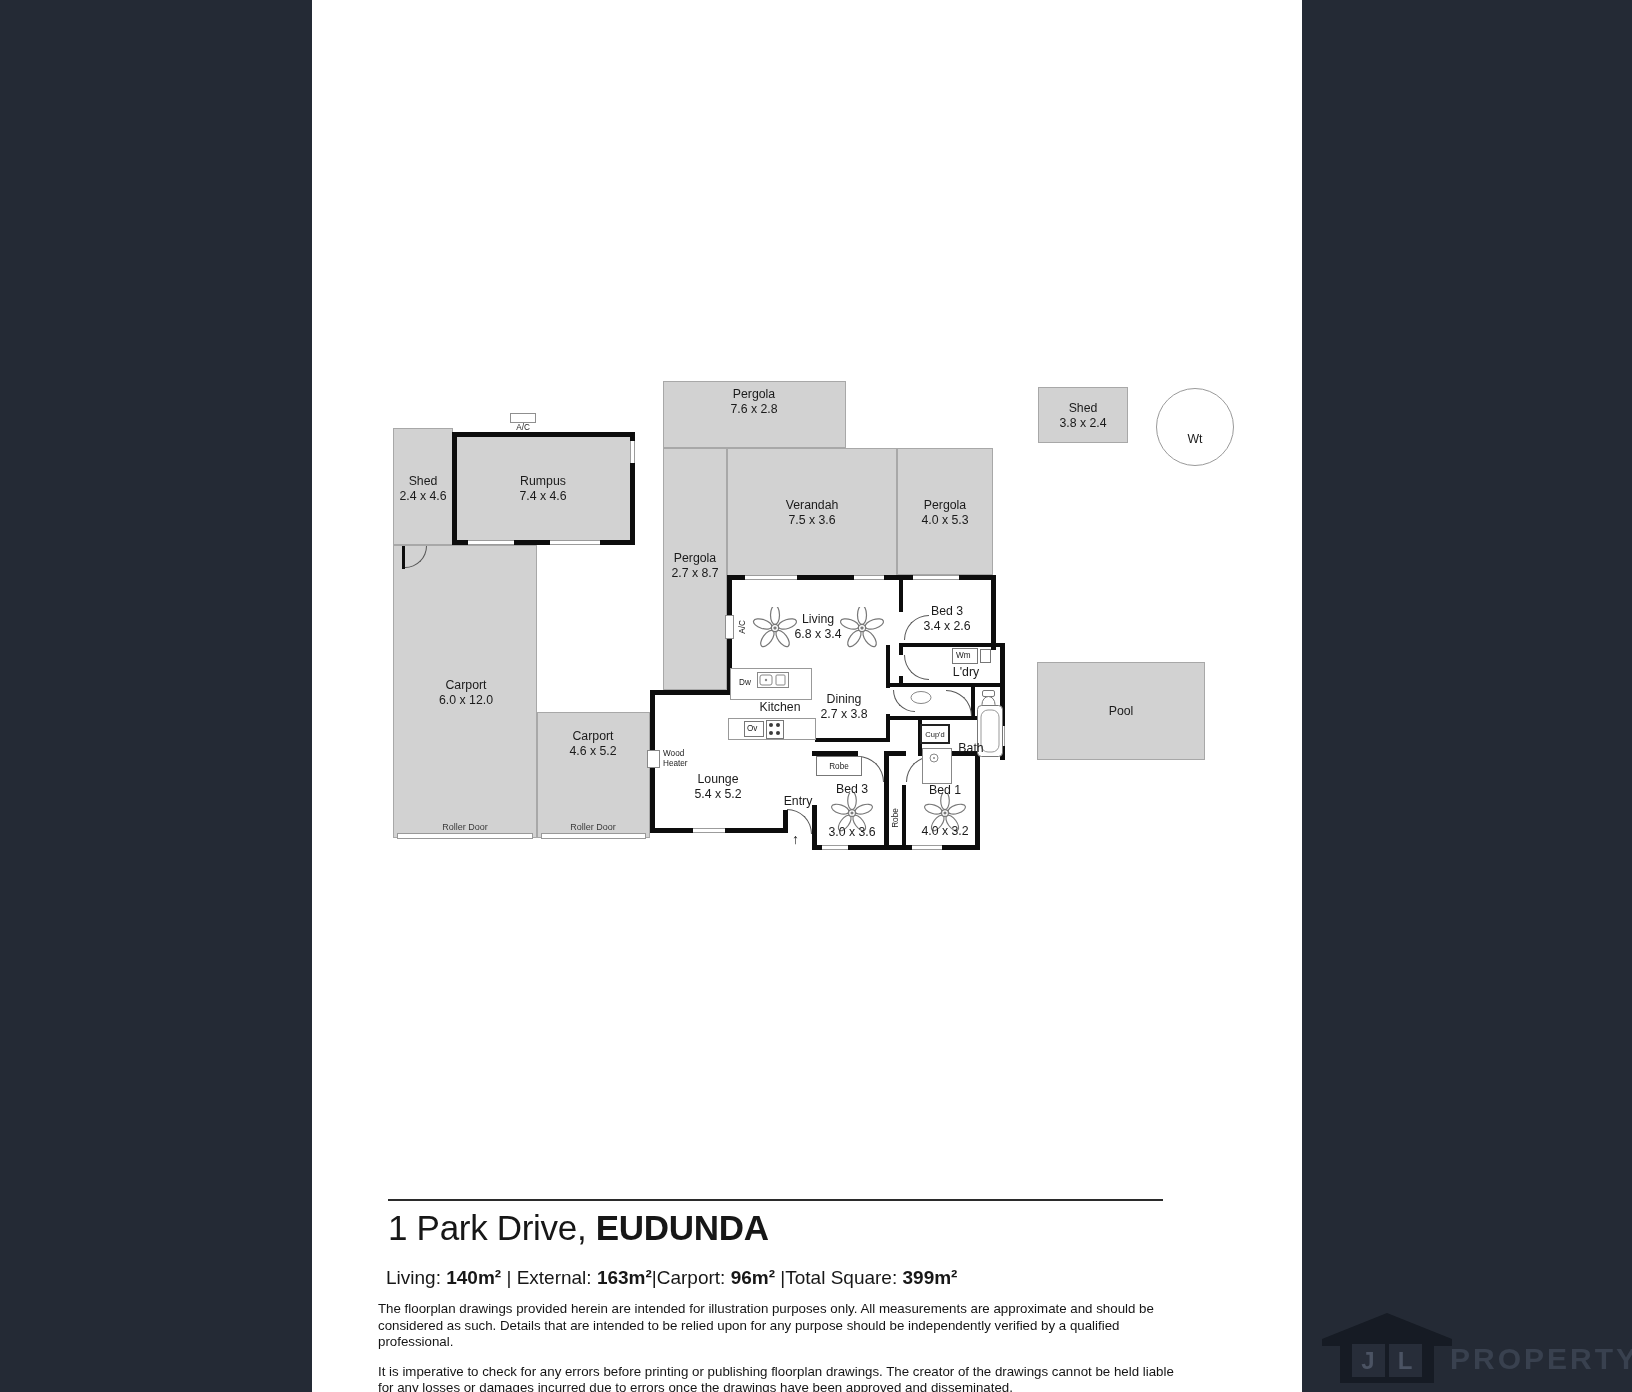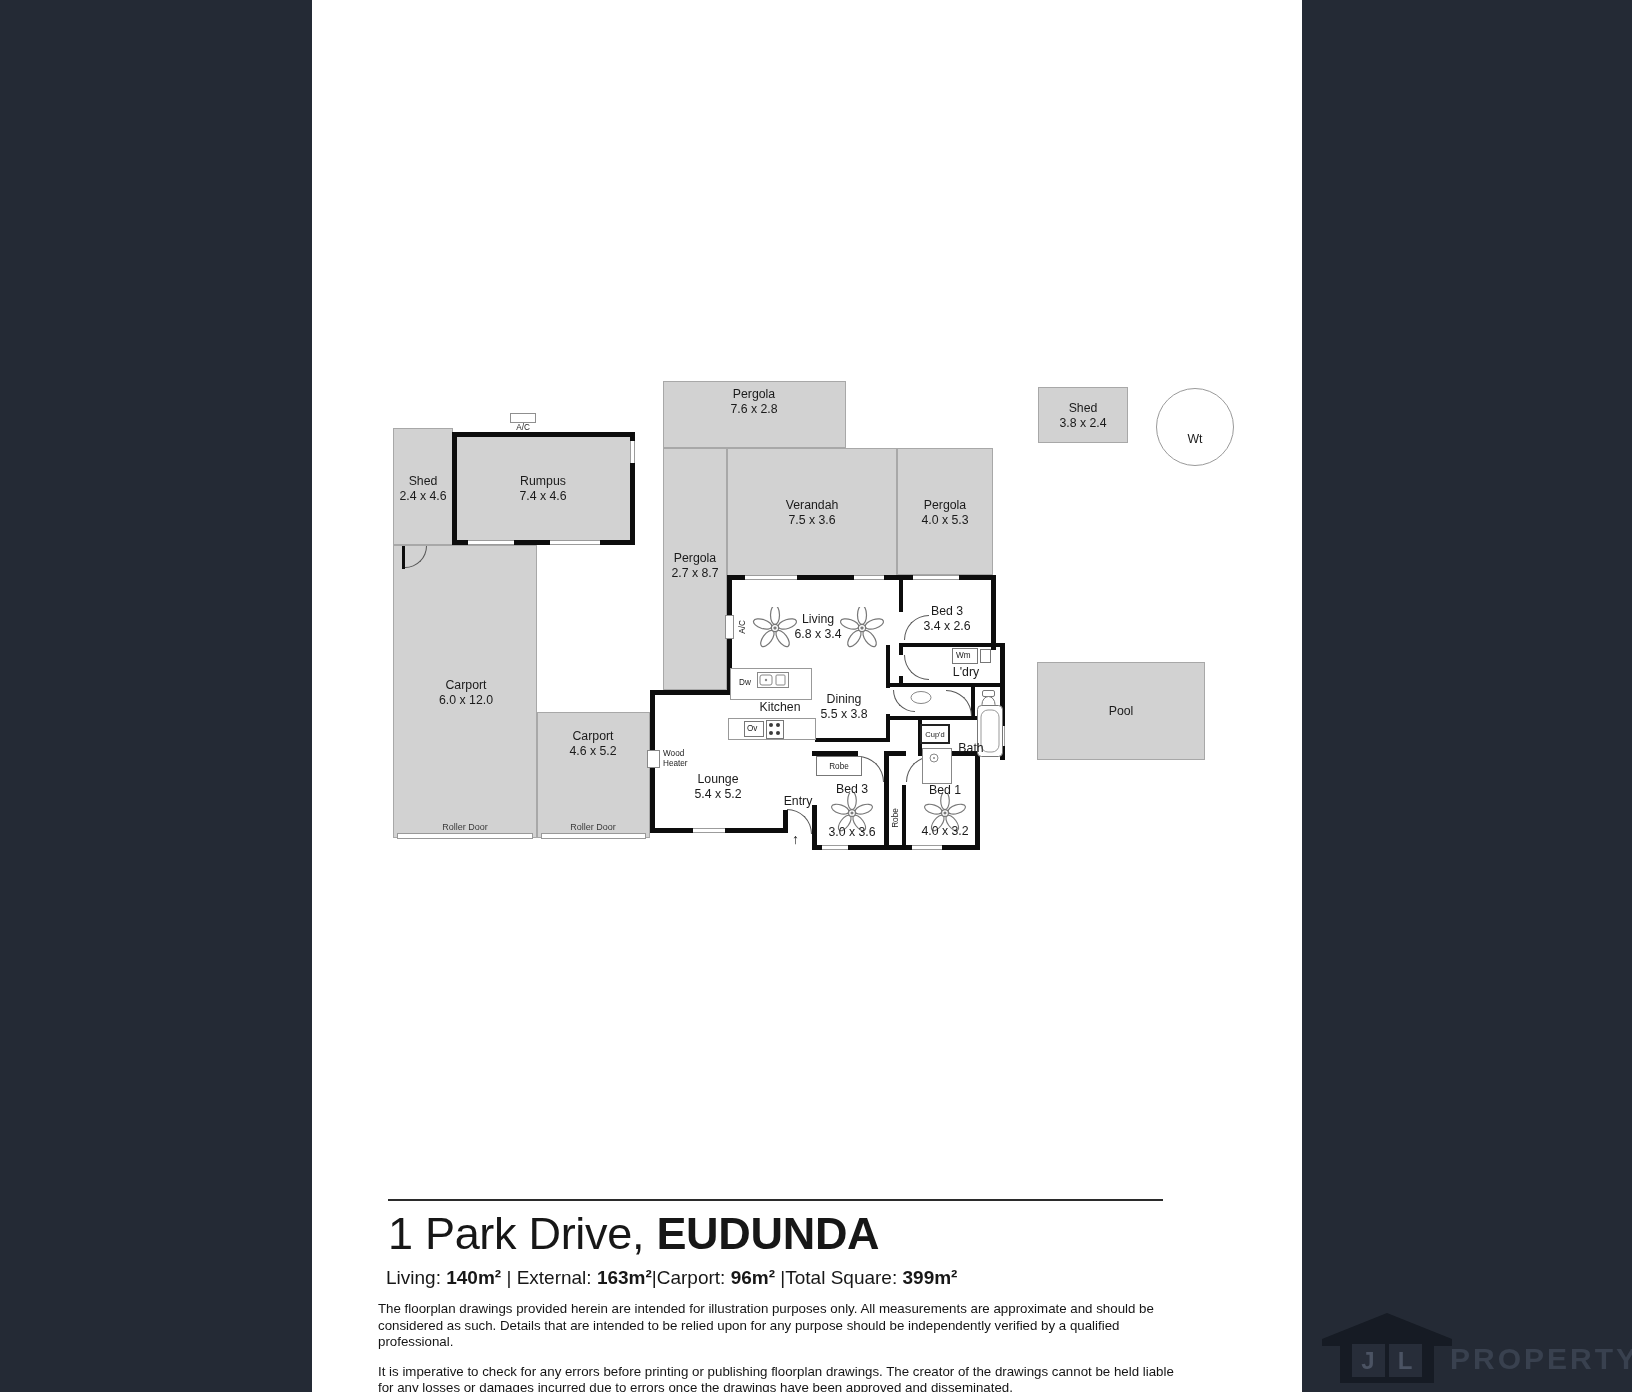--- a/index.html
+++ b/index.html
@@ -25,21 +25,21 @@
   .fixdark{position:absolute;background:#ffffff;border:2px solid #222;}
   .arc{position:absolute;}
   .arc.tl{border-top:1.4px solid #555;border-left:1.4px solid #555;border-top-left-radius:100% 100%;}
   .arc.tr{border-top:1.4px solid #555;border-right:1.4px solid #555;border-top-right-radius:100% 100%;}
   .arc.bl{border-bottom:1.4px solid #555;border-left:1.4px solid #555;border-bottom-left-radius:100% 100%;}
   .arc.br{border-bottom:1.4px solid #555;border-right:1.4px solid #555;border-bottom-right-radius:100% 100%;}
   .fan{position:absolute;transform:translate(-50%,-50%);}
   .dot{position:absolute;background:#3a3a3a;border-radius:50%;width:4px;height:4px;}
   
   .hr{position:absolute;left:388px;top:1199px;width:775px;height:2px;background:#2b2b2b;}
-  .addr{position:absolute;left:388px;top:1208px;font-size:45px;color:#171717;letter-spacing:-0.3px;}
+  .addr{position:absolute;left:388px;top:1208px;font-size:35px;color:#171717;letter-spacing:-0.3px;}
   .addr .b{font-weight:700;}
   .areas{position:absolute;left:386px;top:1267px;font-size:19px;color:#171717;}
   .areas .v{font-weight:700;}
   .disc{position:absolute;left:378px;top:1301px;width:800px;font-size:13.3px;line-height:1.25;color:#151515;}
   .disc p{margin:0 0 13px 0;}
   
   .logo-word{position:absolute;left:1450px;top:1342px;font-size:30px;font-weight:700;letter-spacing:3px;color:#39414f;}
   .entry-arrow{position:absolute;font-size:14px;font-weight:700;color:#111;}
 </style>
 </head>
@@ -282,21 +282,21 @@
       <span>3.4 x 2.6</span>
     </div>
   <div class="lbl" style="left:966px;top:672px;">
     <span>L'dry</span>
     </div>
   <div class="lbl" style="left:780px;top:707px;">
     <span>Kitchen</span>
     </div>
   <div class="lbl" style="left:844px;top:706px;">
     <span>Dining</span>
-      <span>5.5 x 3.8</span>
+      <span>2.7 x 3.8</span>
     </div>
   <div class="lbl" style="left:971px;top:748px;">
     <span>Bath</span>
     </div>
   <div class="lbl" style="left:718px;top:786px;">
     <span>Lounge</span>
       <span>5.4 x 5.2</span>
     </div>
   <div class="lbl" style="left:798px;top:801px;">
     <span>Entry</span>

